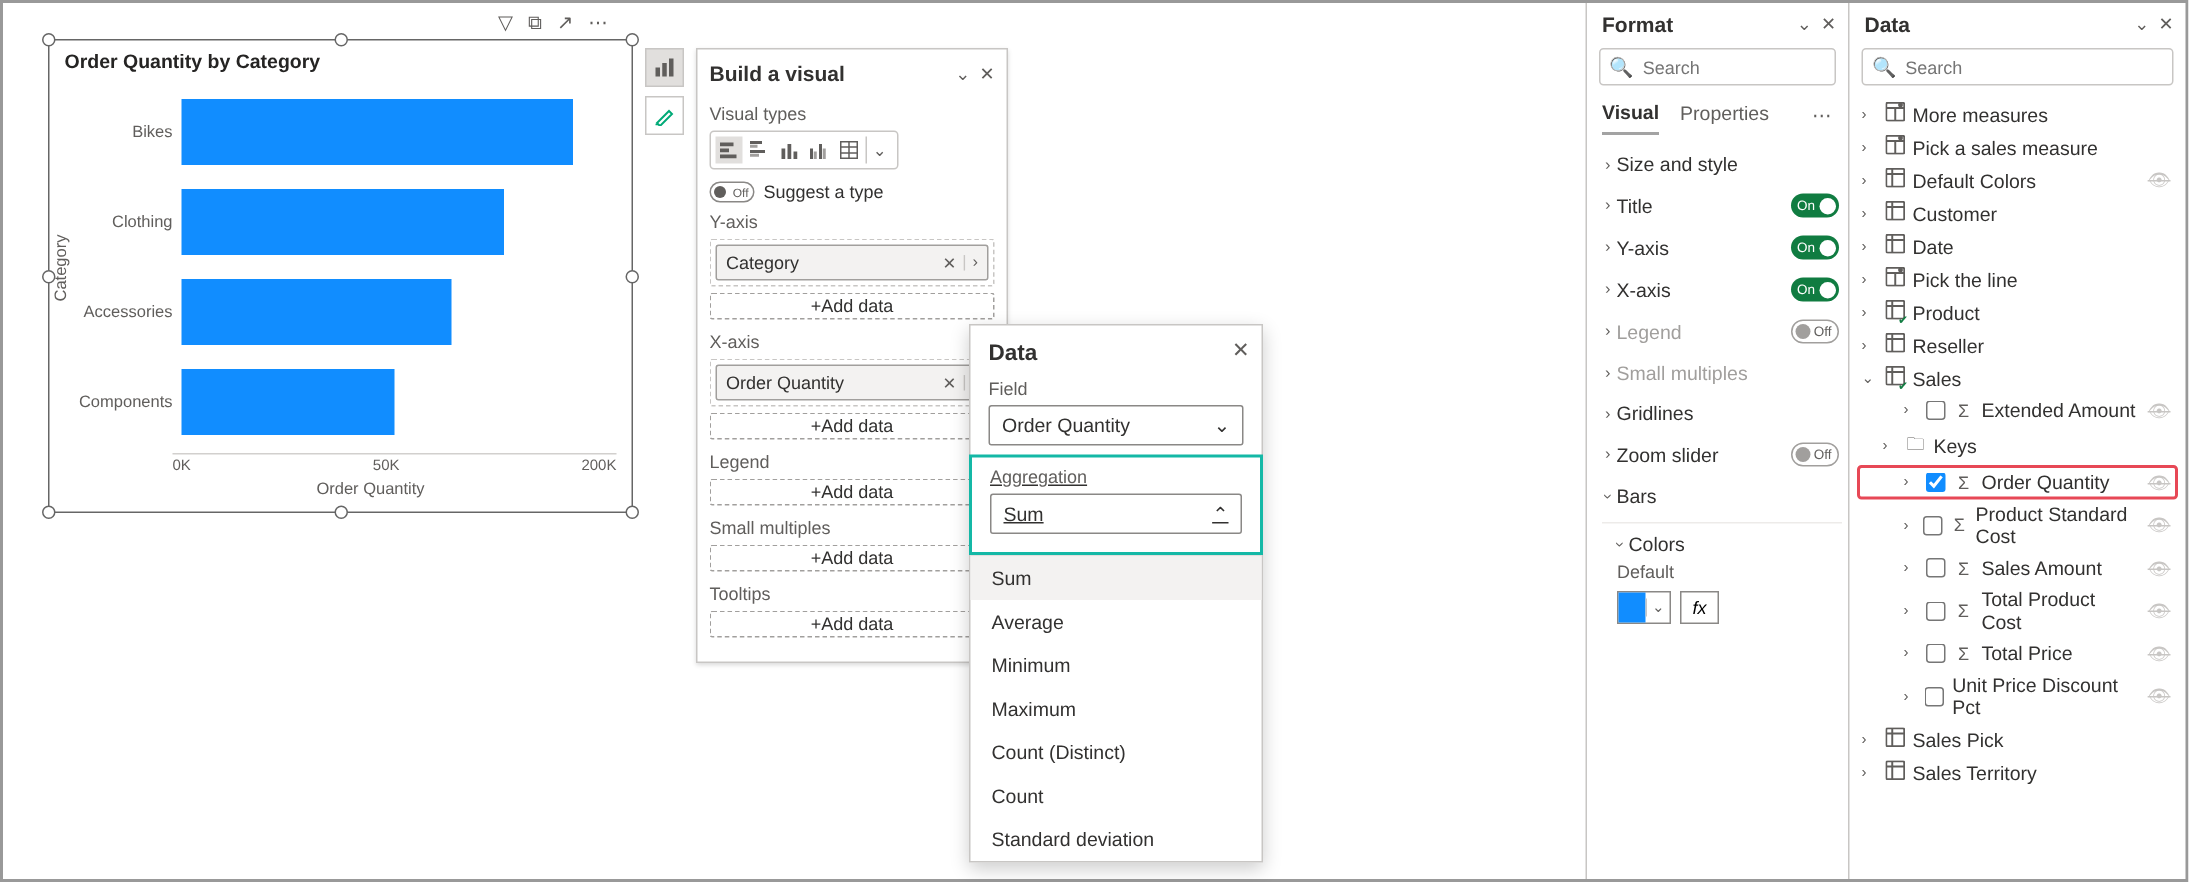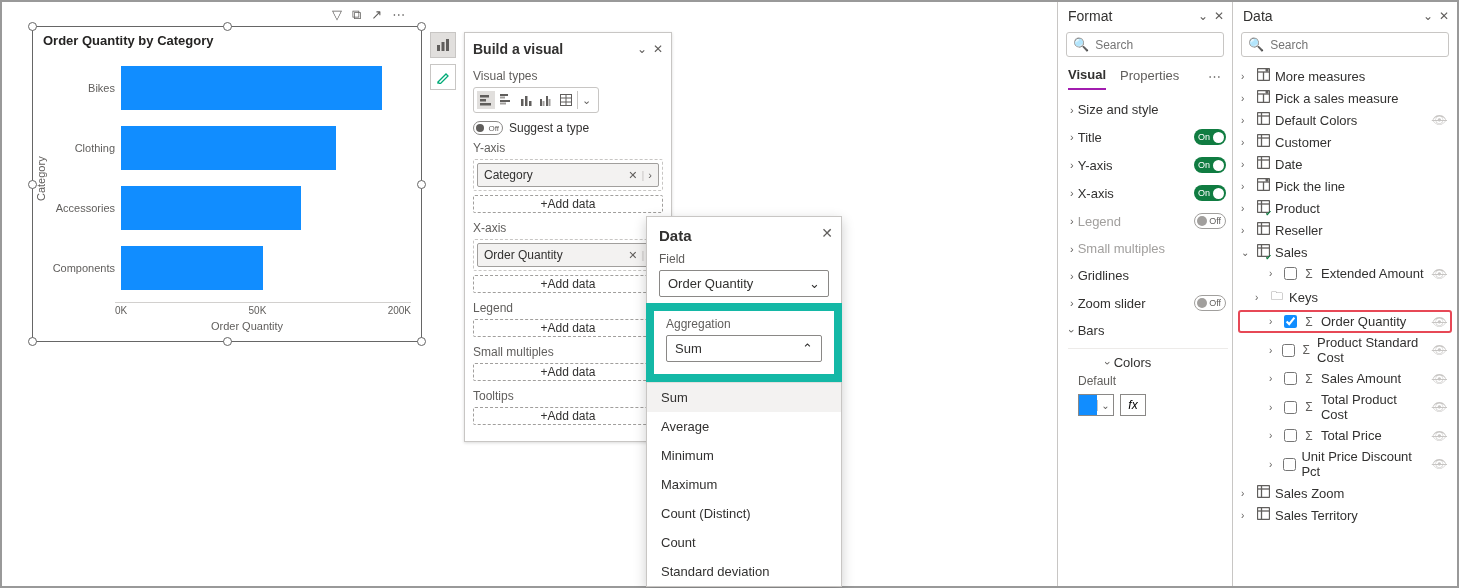--- a/index.html
+++ b/index.html
@@ -50,36 +50,36 @@
 .chip-div { color: #c8c6c4; }
 .add-data { border: 1px dashed #a19f9d; text-align: center; padding: 1px; font-size: 12px; margin-top: 4px; cursor: pointer; border-radius: 2px; color:#323130; }
 .dashed-wrap { border: 1px dashed #c8c6c4; padding: 3px; border-radius: 2px; }
 
 
 .data-popup { position: absolute; left: 644px; top: 214px; width: 196px; background: #fff; border: 1px solid #c8c6c4; box-shadow: 0 4px 12px rgba(0,0,0,.2); padding: 10px 0 0; }
 .data-popup h4 { font-size: 15px; font-weight: 600; padding: 0 12px 4px; }
 .data-popup .close-x { position: absolute; right: 8px; top: 8px; cursor: pointer; color: #605e5c; font-size: 14px; }
 .dp-label { font-size: 12px; color: #605e5c; padding: 4px 12px 2px; }
 .dp-select { margin: 2px 12px 6px; border: 1px solid #8a8886; padding: 5px 8px; display: flex; justify-content: space-between; align-items: center; font-size: 13px; cursor: pointer; border-radius: 2px; }
-.agg-box { border: 8px solid #14b8a6; margin: 0 -1px; padding: 2px 0 6px; }
+.agg-box { border: 2px solid #14b8a6; margin: 0 -1px; padding: 2px 0 6px; text-decoration: underline; }
 .dropdown-list { border-top: 1px solid #e1dfdd; }
 .dropdown-list div { padding: 7px 14px; font-size: 13px; cursor: pointer; }
 .dropdown-list div:hover, .dropdown-list div.hover { background: #f3f2f1; }
 
 
 .format-pane { width: 175px; border-left: 1px solid #c8c6c4; display: flex; flex-direction: column; }
 .pane-title { display: flex; align-items: center; justify-content: space-between; padding: 6px 8px 4px 10px; }
-.pane-title h3 { font-size: 14px; font-weight: 400; }
+.pane-title h3 { font-size: 14px; font-weight: 700; }
 .pane-title .exp-close { display: flex; gap: 6px; color:#605e5c; font-size:12px; }
 .pane-title .exp-close span { cursor: pointer; }
 .search-box { margin: 4px 8px 6px; border: 1px solid #c8c6c4; border-radius: 3px; display: flex; align-items: center; padding: 4px 6px; gap: 6px; color: #605e5c; }
 .search-box input { border: none; outline: none; flex: 1; font-size: 12px; color: #323130; background: transparent; }
 .tabs-row { display: flex; gap: 14px; padding: 0 10px; align-items: center; }
 .tabs-row .tab { font-size: 13px; padding: 4px 0 6px; cursor: pointer; color: #605e5c; }
-.tabs-row .tab.active { color: #323130; border-bottom: 2px solid #a21caf; font-weight: 600; }
+.tabs-row .tab.active { color: #323130; border-bottom: 2px solid #a3a3a3; font-weight: 600; }
 .tabs-row .dots { margin-left: auto; color: #605e5c; cursor: pointer; letter-spacing: 1px; }
 .fmt-list { padding: 6px 4px 0 10px; flex: 1; overflow: hidden; }
 .fmt-row { display: flex; align-items: center; justify-content: space-between; padding: 6px 2px; font-size: 13px; cursor: pointer; }
 .fmt-row .left { display: flex; align-items: center; gap: 4px; }
 .fmt-row.dim { color: #a19f9d; }
 .chev { font-size: 11px; color: #605e5c; }
 .switch-on { width: 32px; height: 16px; background: #107c41; border-radius: 9px; position: relative; color: #fff; font-size: 9px; display: flex; align-items: center; justify-content:flex-start; padding-left:4px; }
 .switch-on::after { content:""; position:absolute; right:2px; width:11px; height:11px; background:#fff; border-radius:50%; }
 .switch-off { width: 32px; height: 16px; border: 1px solid #a19f9d; border-radius: 9px; position: relative; color: #605e5c; font-size: 9px; display: flex; align-items: center; justify-content:flex-end; padding-right:4px; }
 .switch-off::before { content:""; position:absolute; left:2px; width:10px; height:10px; background:#a19f9d; border-radius:50%; }
@@ -397,21 +397,21 @@
             <span>Off</span>
           </div>
         </div>
       <div class="fmt-row">
           <div class="left">
             <span class="chev" style="transform:rotate(90deg);display:inline-block;">›</span>
             <span>Bars</span>
           </div>
         </div>
       <div class="fmt-sub">
-        <div class="fmt-row" style="padding:2px 0;margin-left:28px;">
+        <div class="fmt-row" style="padding:2px 0;">
             <div class="left">
               <span class="chev" style="transform:rotate(90deg);display:inline-block;">›</span>
               <span>Colors</span>
             </div>
           </div>
         <div class="sub-label">Default</div>
         <div class="color-ctrl">
           <div class="color-swatch">
               <div class="sw-fill"></div>
               <div class="sw-chev">⌄</div>
@@ -573,21 +573,21 @@
           <span>Unit Price Discount Pct</span>
           <span class="eye slash-eye">👁</span>
         </div>
         <div class="tree-row">
           <span class="chev">›</span>
           <span class="ticon table-ico"><svg viewBox="0 0 13 13">
               <rect x="0.5" y="0.5" width="12" height="12" rx="1"></rect>
               <line x1="0.5" y1="4" x2="12.5" y2="4"></line>
               <line x1="4.5" y1="0.5" x2="4.5" y2="12.5"></line>
             </svg></span>
-          <span>Sales Zoom</span>
+          <span>Sales Pick</span>
         </div>
         <div class="tree-row">
           <span class="chev">›</span>
           <span class="ticon table-ico"><svg viewBox="0 0 13 13">
               <rect x="0.5" y="0.5" width="12" height="12" rx="1"></rect>
               <line x1="0.5" y1="4" x2="12.5" y2="4"></line>
               <line x1="4.5" y1="0.5" x2="4.5" y2="12.5"></line>
             </svg></span>
           <span>Sales Territory</span>
         </div>

